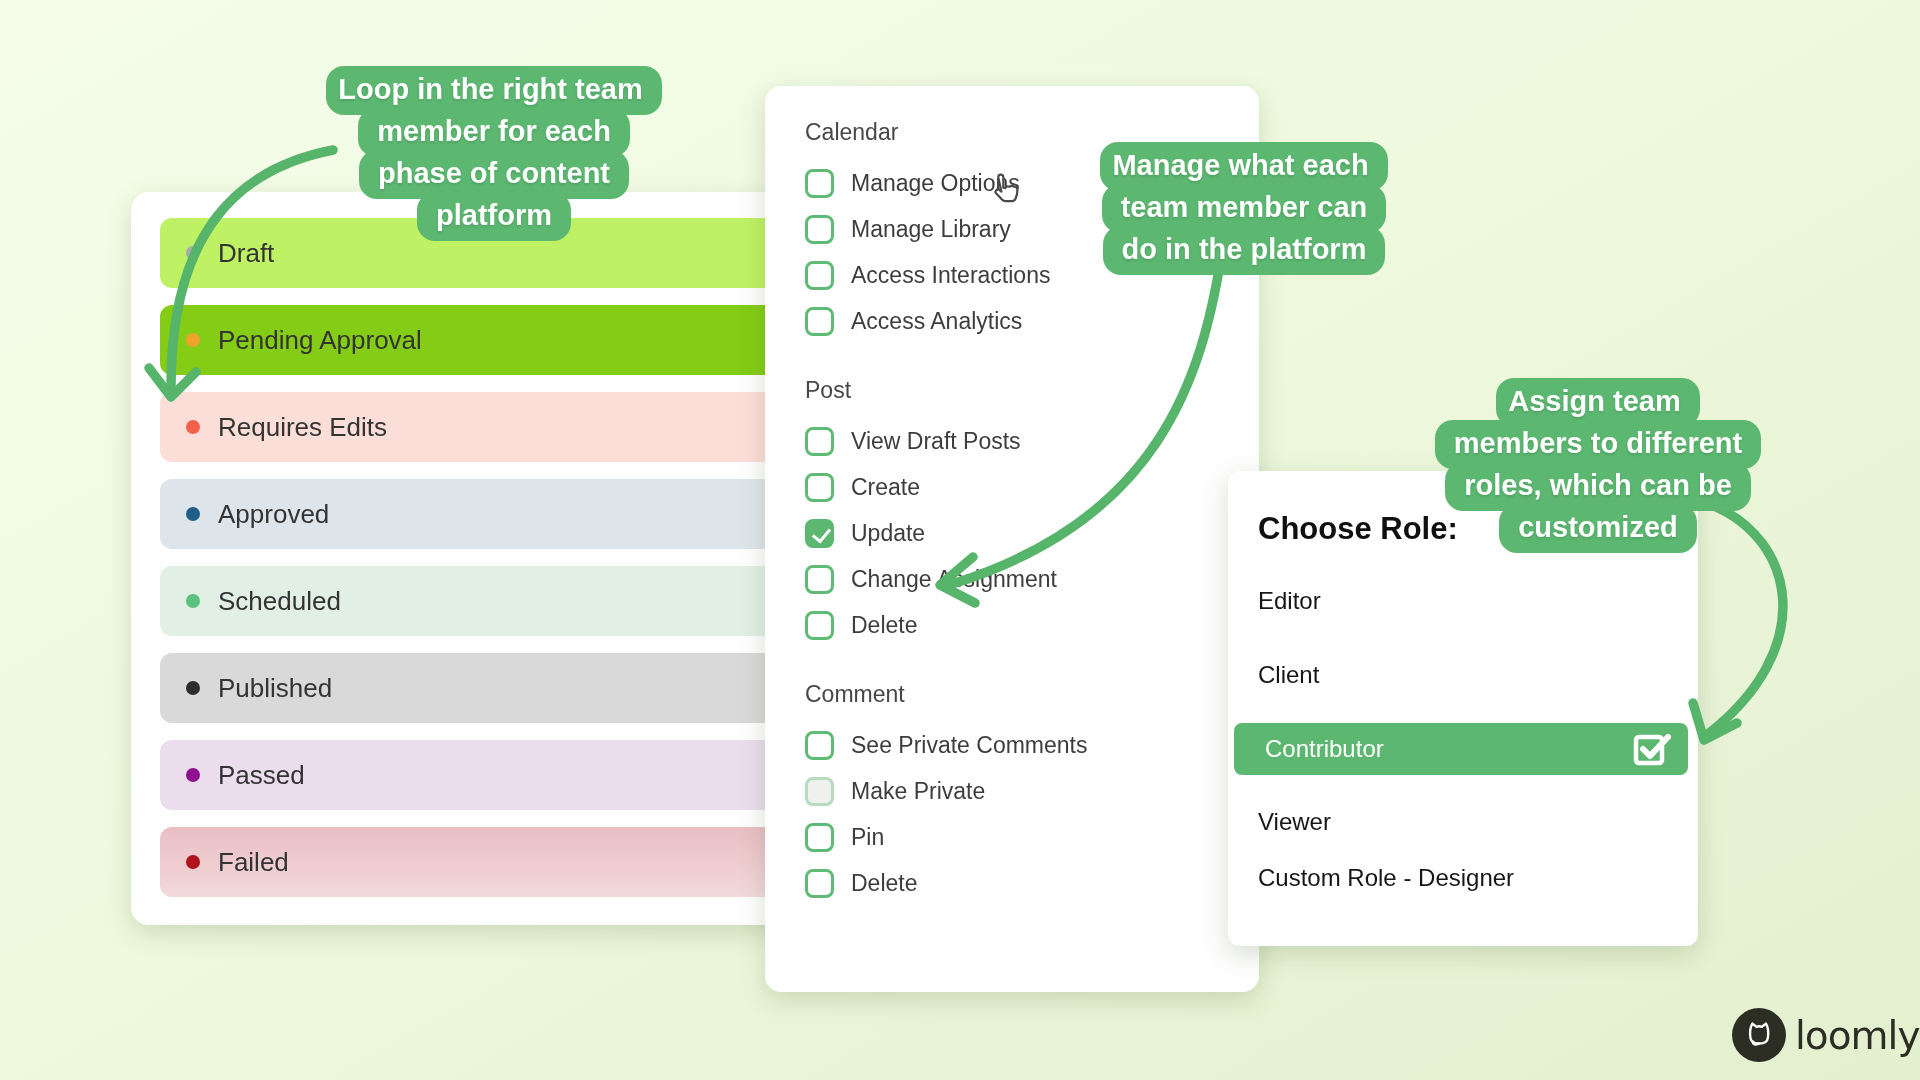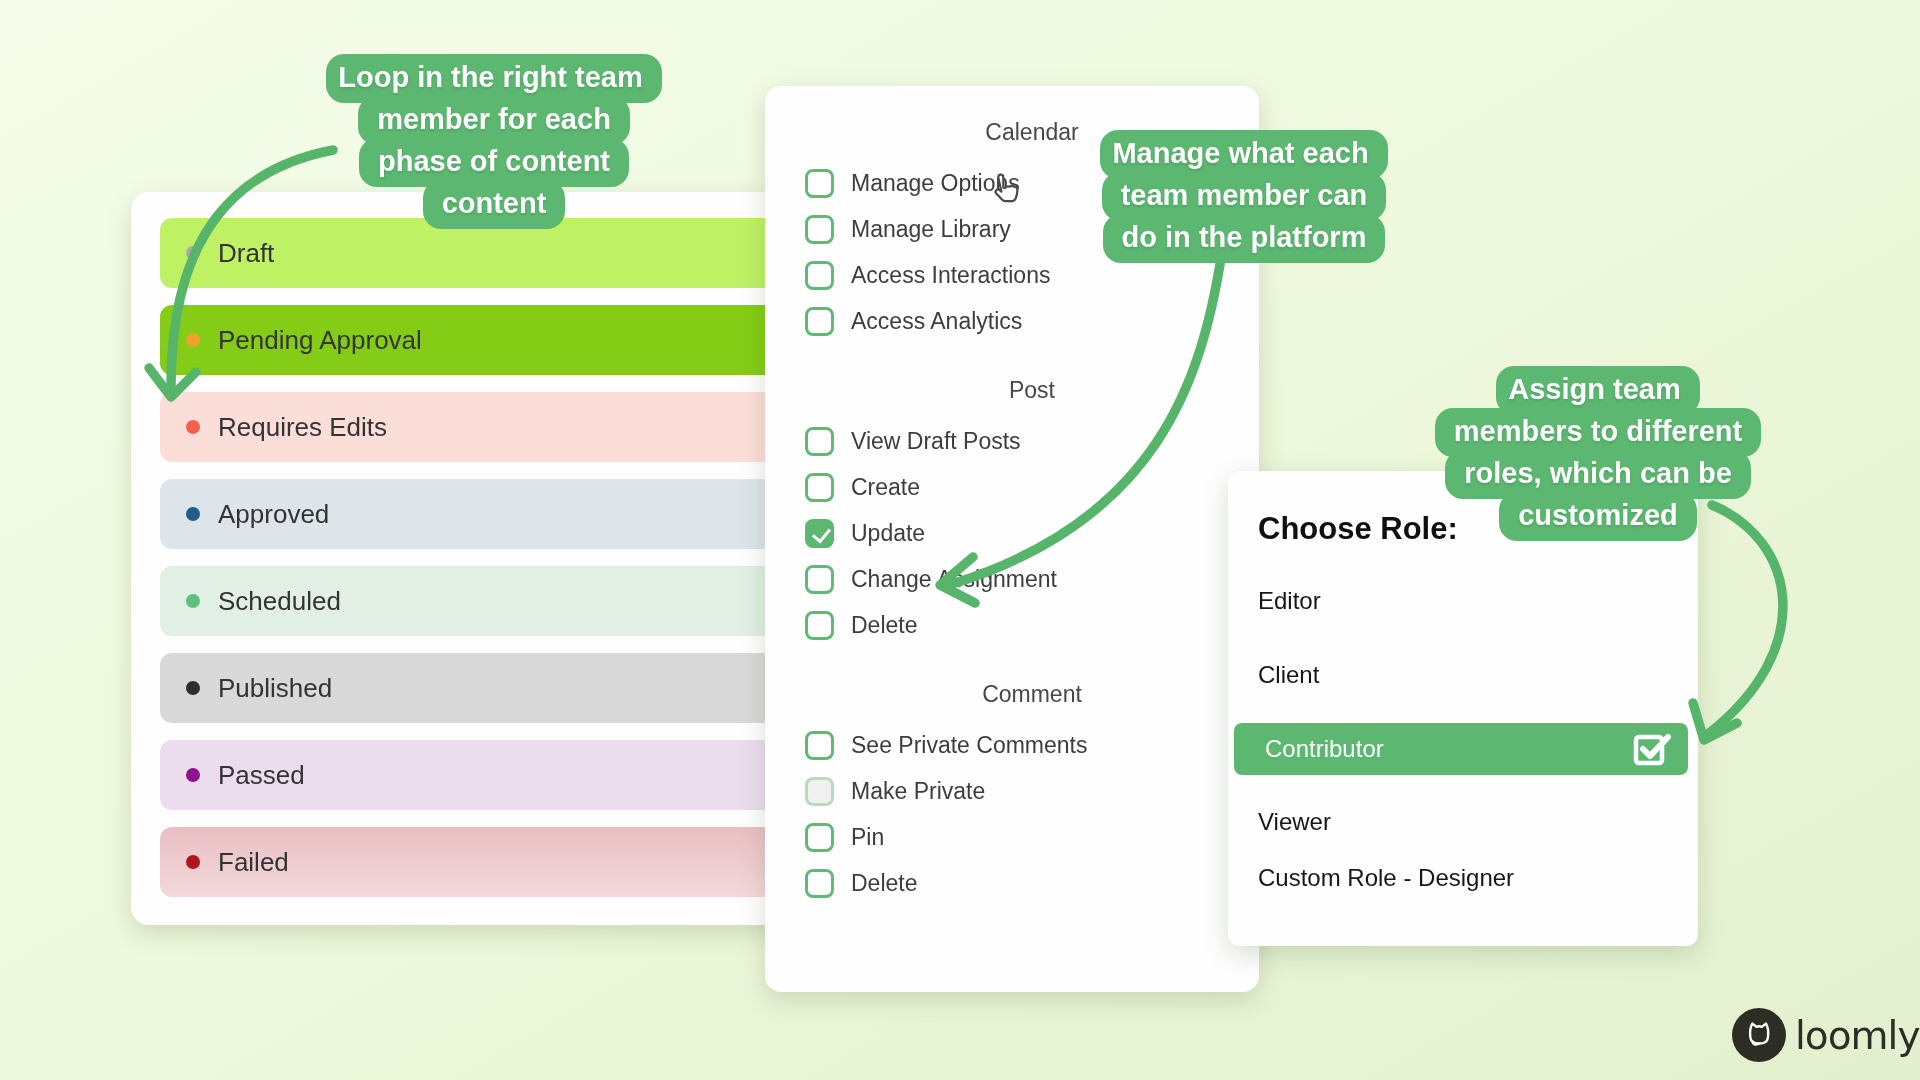--- a/index.html
+++ b/index.html
@@ -14,21 +14,21 @@
   #workflow-card{left:131px;top:192px;width:790px;height:733px;border-radius:18px;
     padding:26px 0 0 29px;box-sizing:border-box;z-index:1;}
   .status-row{width:730px;height:70px;border-radius:12px;margin-bottom:17px;
     display:flex;align-items:center;padding-left:26px;gap:18px;
     font-size:26px;color:#333;box-sizing:border-box;}
   .status-dot{width:14px;height:14px;border-radius:50%;flex:0 0 auto;}
 
   
   #permissions-card{left:765px;top:86px;width:494px;height:906px;border-radius:16px;
     padding:28px 0 0 40px;box-sizing:border-box;z-index:5;}
-  .perm-section{margin-top:28px;text-align:center;}
+  .perm-section{margin-top:28px;}
   .perm-section:first-child{margin-top:0;}
   .perm-header{font-size:23px;color:#474747;height:36px;line-height:36px;}
   .perm-items{margin-top:10px;}
   .perm-item{height:46px;display:flex;align-items:center;gap:17px;font-size:23px;color:#3d3d3d;}
   .checkbox{width:29px;height:29px;border:3px solid #5eba74;border-radius:8px;background:#fff;
     box-sizing:border-box;position:relative;flex:0 0 auto;}
   .checkbox.checked{background:#5cb871;border-color:#5cb871;}
   .checkbox.checked::after{content:"";position:absolute;left:8px;top:3px;width:8px;height:14px;
     border:solid #fff;border-width:0 3.5px 3.5px 0;transform:rotate(40deg);}
   .checkbox.disabled{border-color:#b7dbbe;background:#f0f0ee;}
@@ -45,21 +45,21 @@
   .role-item-4{margin-top:0;}
   .role-item.selected{margin-left:6px;margin-right:10px;height:52px;background:#5cb871;
     border-radius:8px;color:#fff;padding-left:31px;position:relative;}
   .role-check{position:absolute;right:16px;top:5px;width:42px;height:42px;}
 
   
   .bubble{position:absolute;display:flex;flex-direction:column;align-items:center;z-index:30;}
   .bubble span{background:#5cb871;color:#fff;font-weight:bold;font-size:29px;line-height:36px;
     padding:5px 19px 8px;border-radius:18px;margin-top:-7px;white-space:nowrap;text-align:center;
     text-shadow:0 2px 3px rgba(0,0,0,.12);}
-  .bubble span:first-child{margin-top:4px;padding-left:12px;}
+  .bubble span:first-child{margin-top:16px;padding-left:12px;}
   #bubble-workflow{left:298px;top:50px;width:392px;}
   #bubble-permissions{left:1094px;top:126px;width:300px;}
   #bubble-roles{left:1428px;top:362px;width:340px;}
 
   #arrows{position:absolute;left:0;top:0;z-index:20;pointer-events:none;}
   #hand-cursor{position:absolute;left:984px;top:170px;z-index:25;}
 
   
   #logo{position:absolute;left:1732px;top:1008px;display:flex;align-items:center;gap:9px;z-index:2;}
   .logo-circle{width:54px;height:54px;border-radius:50%;background:#2c2e24;
@@ -217,21 +217,21 @@
   </svg>
 
   <svg id="hand-cursor" width="38" height="38" viewBox="0 0 24 24">
     <path d="M9 4.5 a1.6 1.6 0 0 1 3.2 0 V11.2 l1.2.2 c.4-.8 1.3-1.2 2.2-1 l.6.2 c.5-.5 1.3-.7 2-.4 l.9.3 c1.1 0 2 .9 2 2 0 2.4-.4 4-1.2 5.6 -.5 1-1.5 1.6-2.6 1.6 h-3.7 c-.8 0-1.6-.3-2.1-.9 l-3.9-4.1 a1.5 1.5 0 0 1 2.1-2.1 l1.3 1.1 z" fill="#ffffff" stroke="#4a4a4a" stroke-width="1.4" stroke-linejoin="round"></path>
   </svg>
 
   <div class="bubble" id="bubble-workflow">
       <span>Loop in the right team</span>
       <span>member for each</span>
       <span>phase of content</span>
-      <span>content</span>
+      <span>platform</span>
     </div>
   <div class="bubble" id="bubble-permissions">
       <span>Manage what each</span>
       <span>team member can</span>
       <span>do in the platform</span>
     </div>
   <div class="bubble" id="bubble-roles">
       <span>Assign team</span>
       <span>members to different</span>
       <span>roles, which can be</span>

